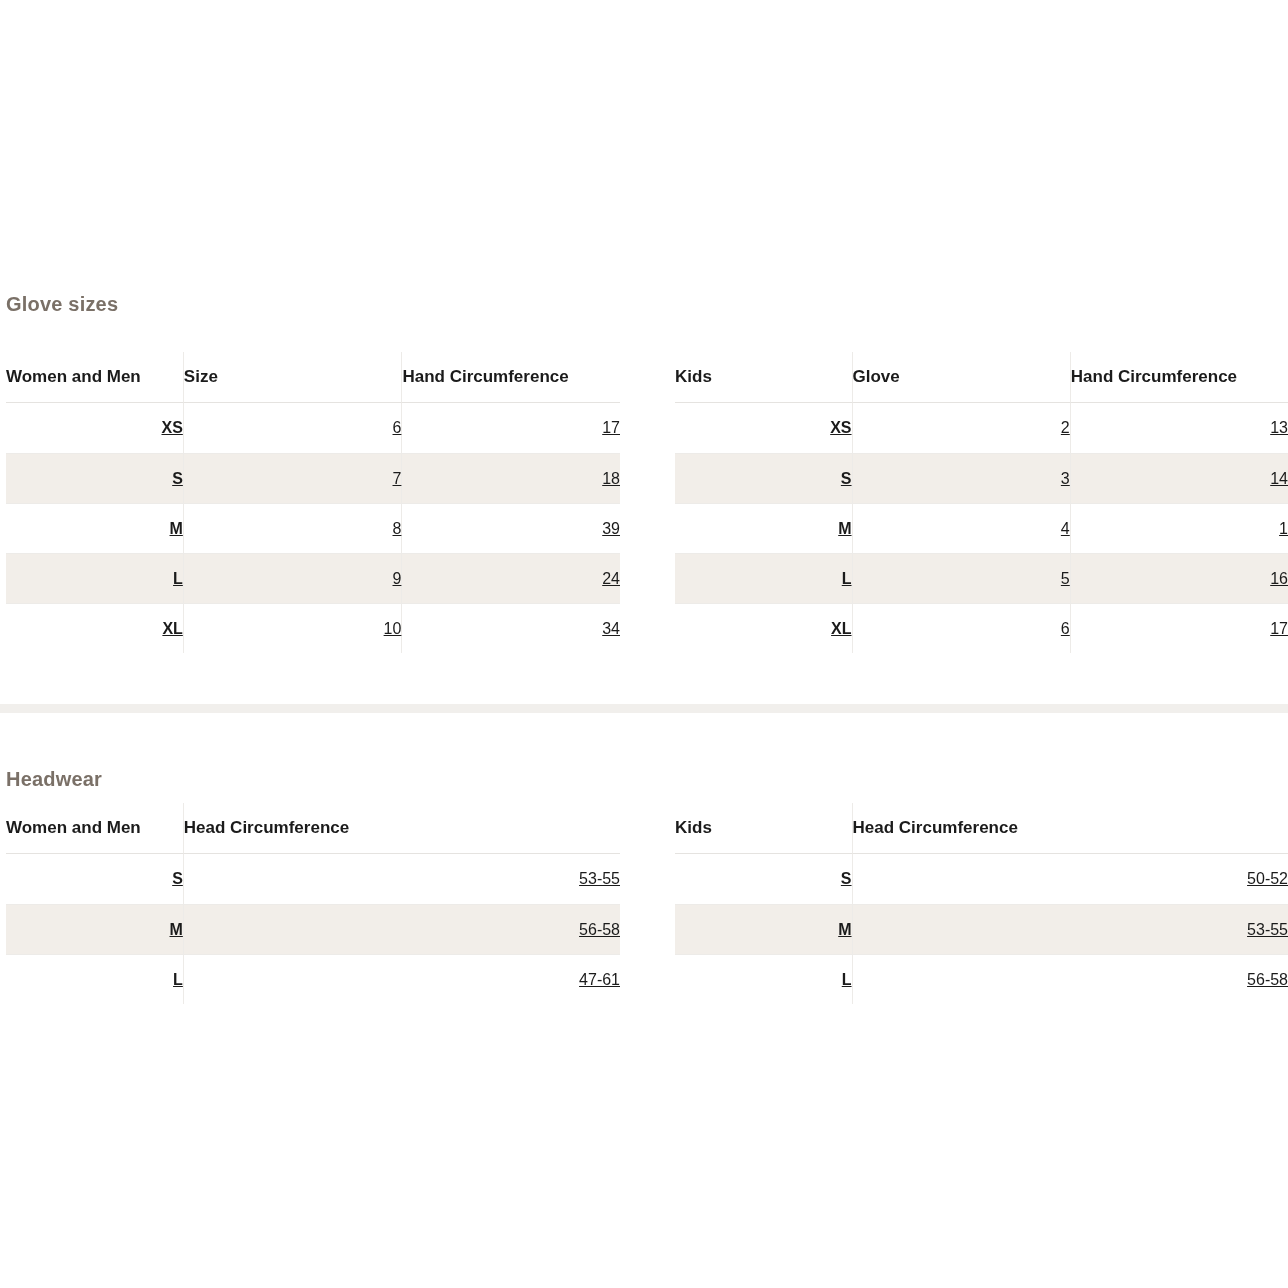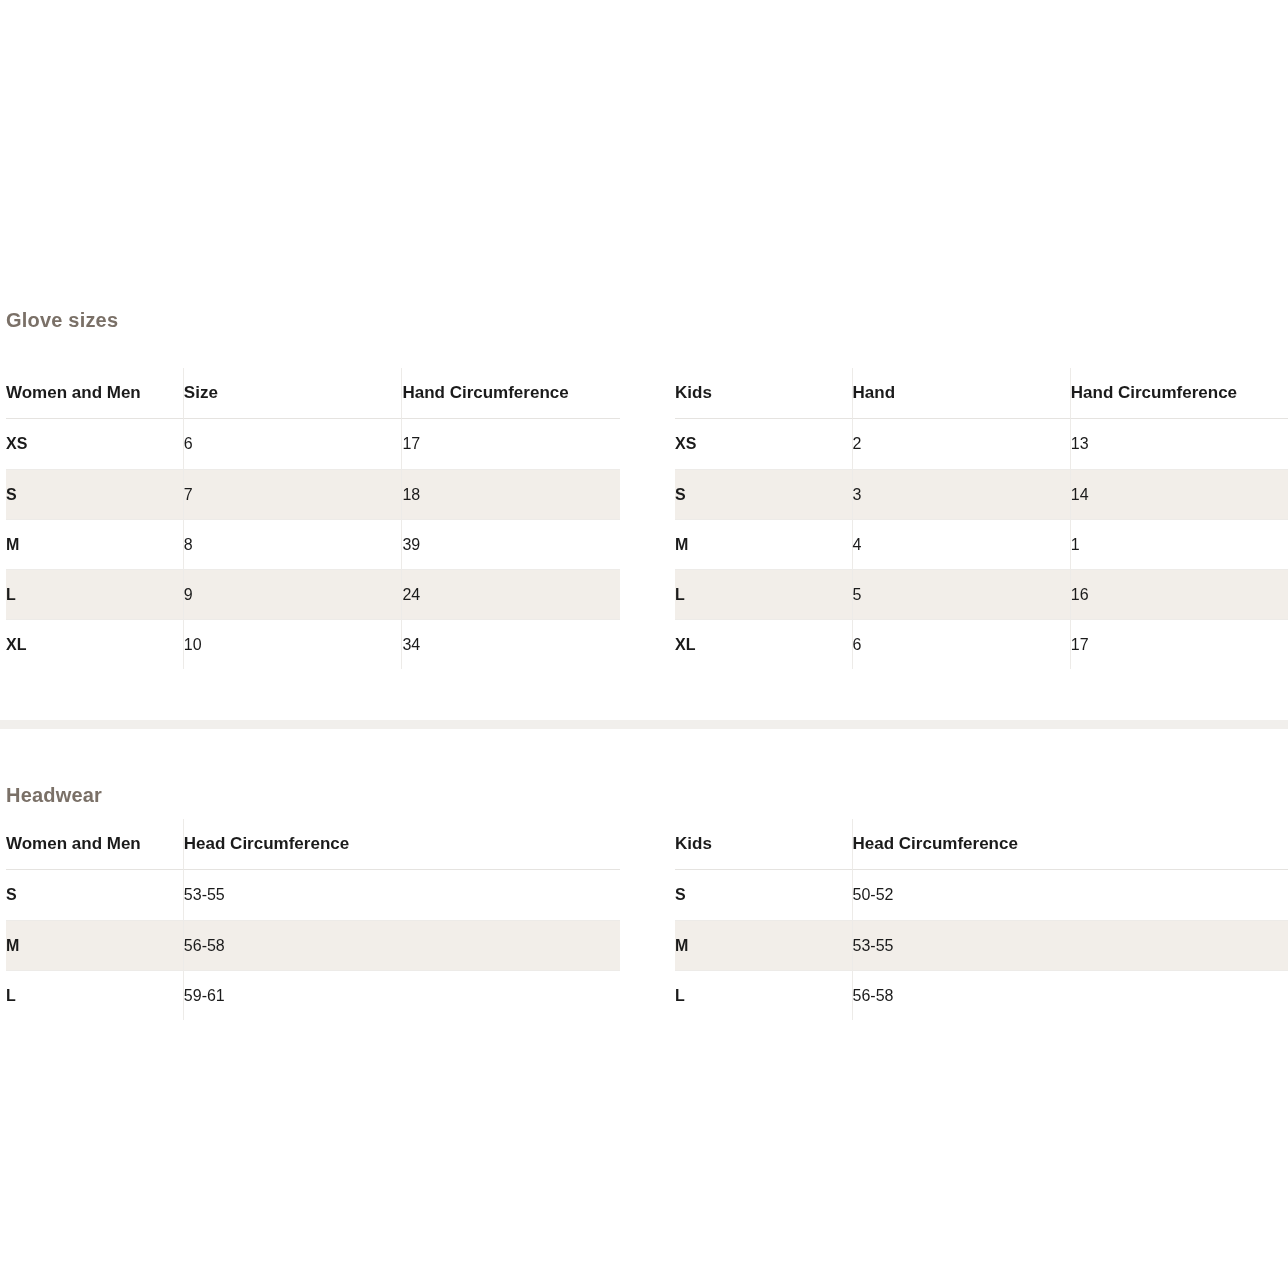--- a/index.html
+++ b/index.html
@@ -16,21 +16,20 @@
   body {
     font-family: "Liberation Sans", "DejaVu Sans", sans-serif;
     color: var(--text);
   }
   .page {
     position: relative;
     width: 1288px;
     height: 1144px;
     background: var(--bg);
     overflow: hidden;
-    margin-top: 16px;
   }
   .section-heading {
     position: absolute;
     left: 6px;
     font-size: 20px;
     line-height: 24px;
     font-weight: 700;
     color: var(--heading);
     letter-spacing: 0.2px;
   }
@@ -56,23 +55,24 @@
     height: 51px;
     vertical-align: middle;
     text-align: left;
     font-size: 17px;
     font-weight: 700;
     border-bottom: 1px solid var(--border);
   }
   .size-table td {
     height: 50px;
     vertical-align: middle;
-    text-align: left;
+    text-align: right;
     font-size: 16px;
     font-weight: 400;
+    text-decoration: underline;
   }
   .size-table td.size-label { font-weight: 700; }
   .size-table th:not(:first-child),
   .size-table td:not(:first-child) {
     border-left: 1px solid var(--border-soft);
   }
   .size-table tbody tr:not(:first-child) td {
     border-top: 1px solid var(--border-soft);
   }
   .size-table tbody tr:nth-child(even) td {
@@ -139,21 +139,21 @@
 
   <table class="size-table gloves right">
       <colgroup>
         <col class="first">
         <col>
         <col>
       </colgroup>
       <thead>
         <tr>
           <th>Kids</th>
-          <th>Hand</th>
+          <th>Glove</th>
           <th>Hand Circumference</th>
         </tr>
       </thead>
       <tbody>
         <tr>
           <td class="size-label">XS</td>
           <td class="cell-value">2</td>
           <td class="cell-value">13</td>
         </tr>
         <tr>
@@ -198,21 +198,21 @@
         <tr>
           <td class="size-label">S</td>
           <td class="cell-value">53-55</td>
         </tr>
         <tr>
           <td class="size-label">M</td>
           <td class="cell-value">56-58</td>
         </tr>
         <tr>
           <td class="size-label">L</td>
-          <td class="cell-value">59-61</td>
+          <td class="cell-value">47-61</td>
         </tr>
       </tbody>
     </table>
 
   <table class="size-table headwear right">
       <colgroup>
         <col class="first">
         <col>
       </colgroup>
       <thead>

